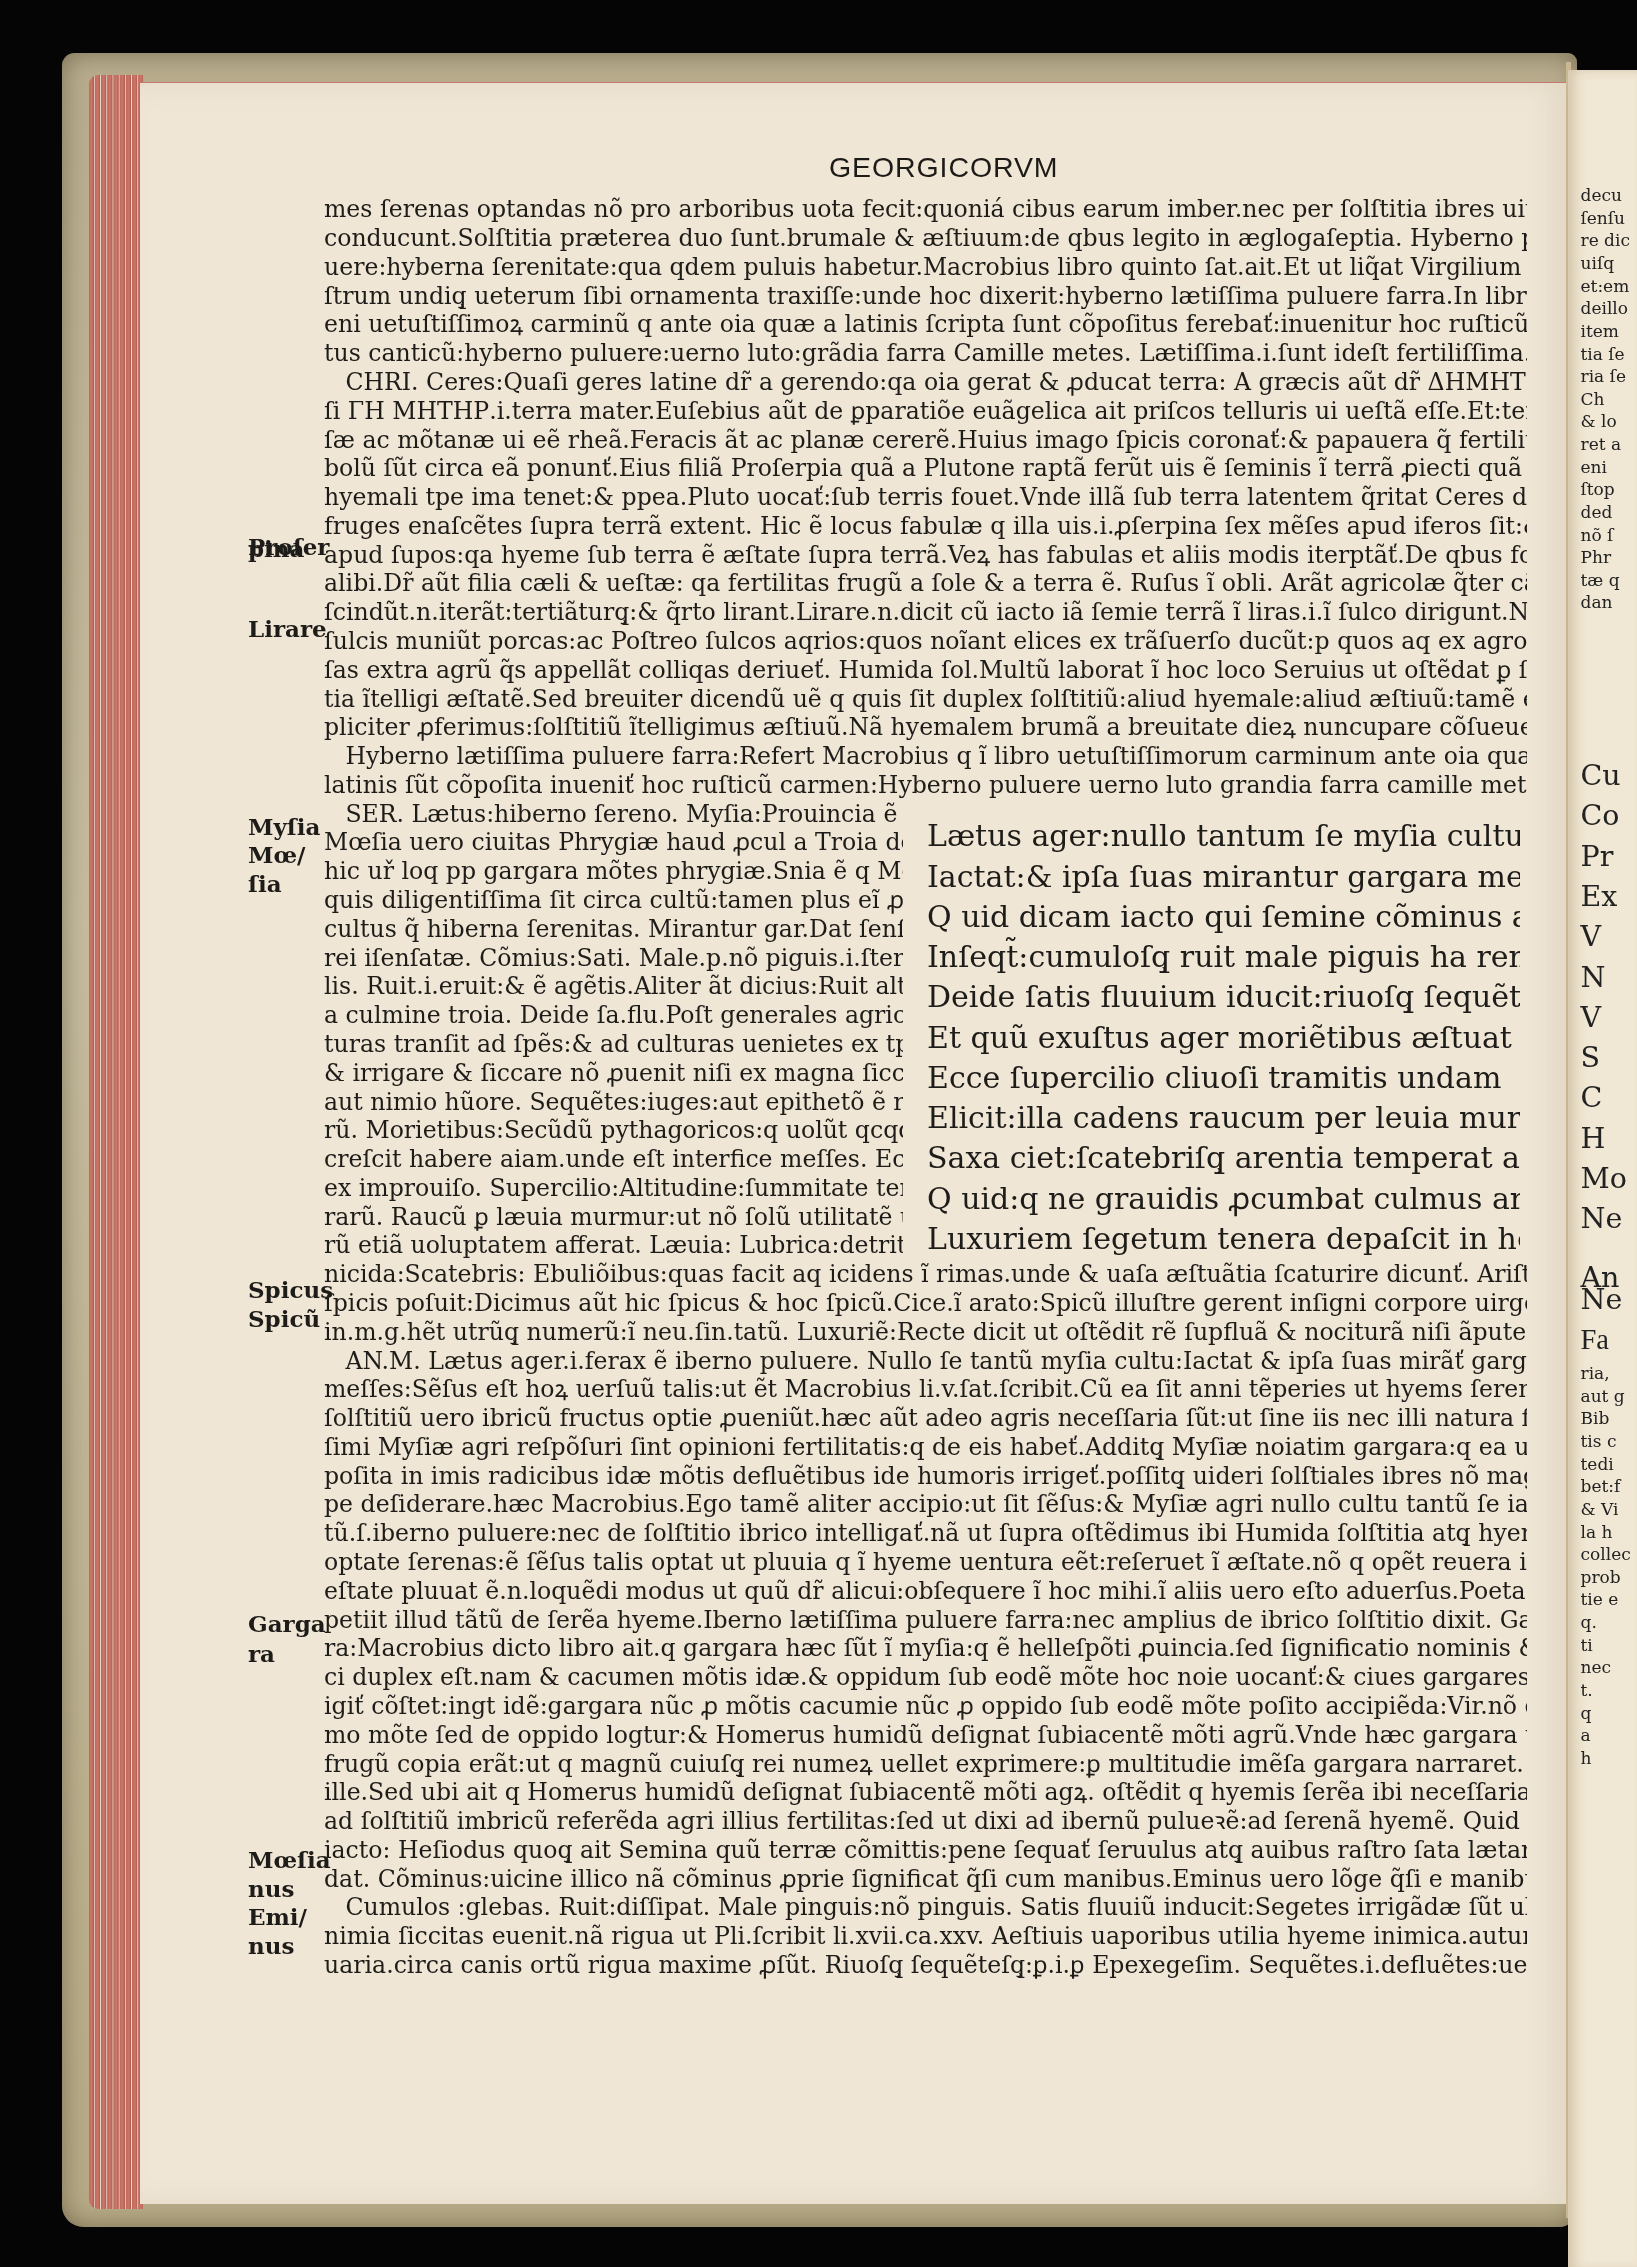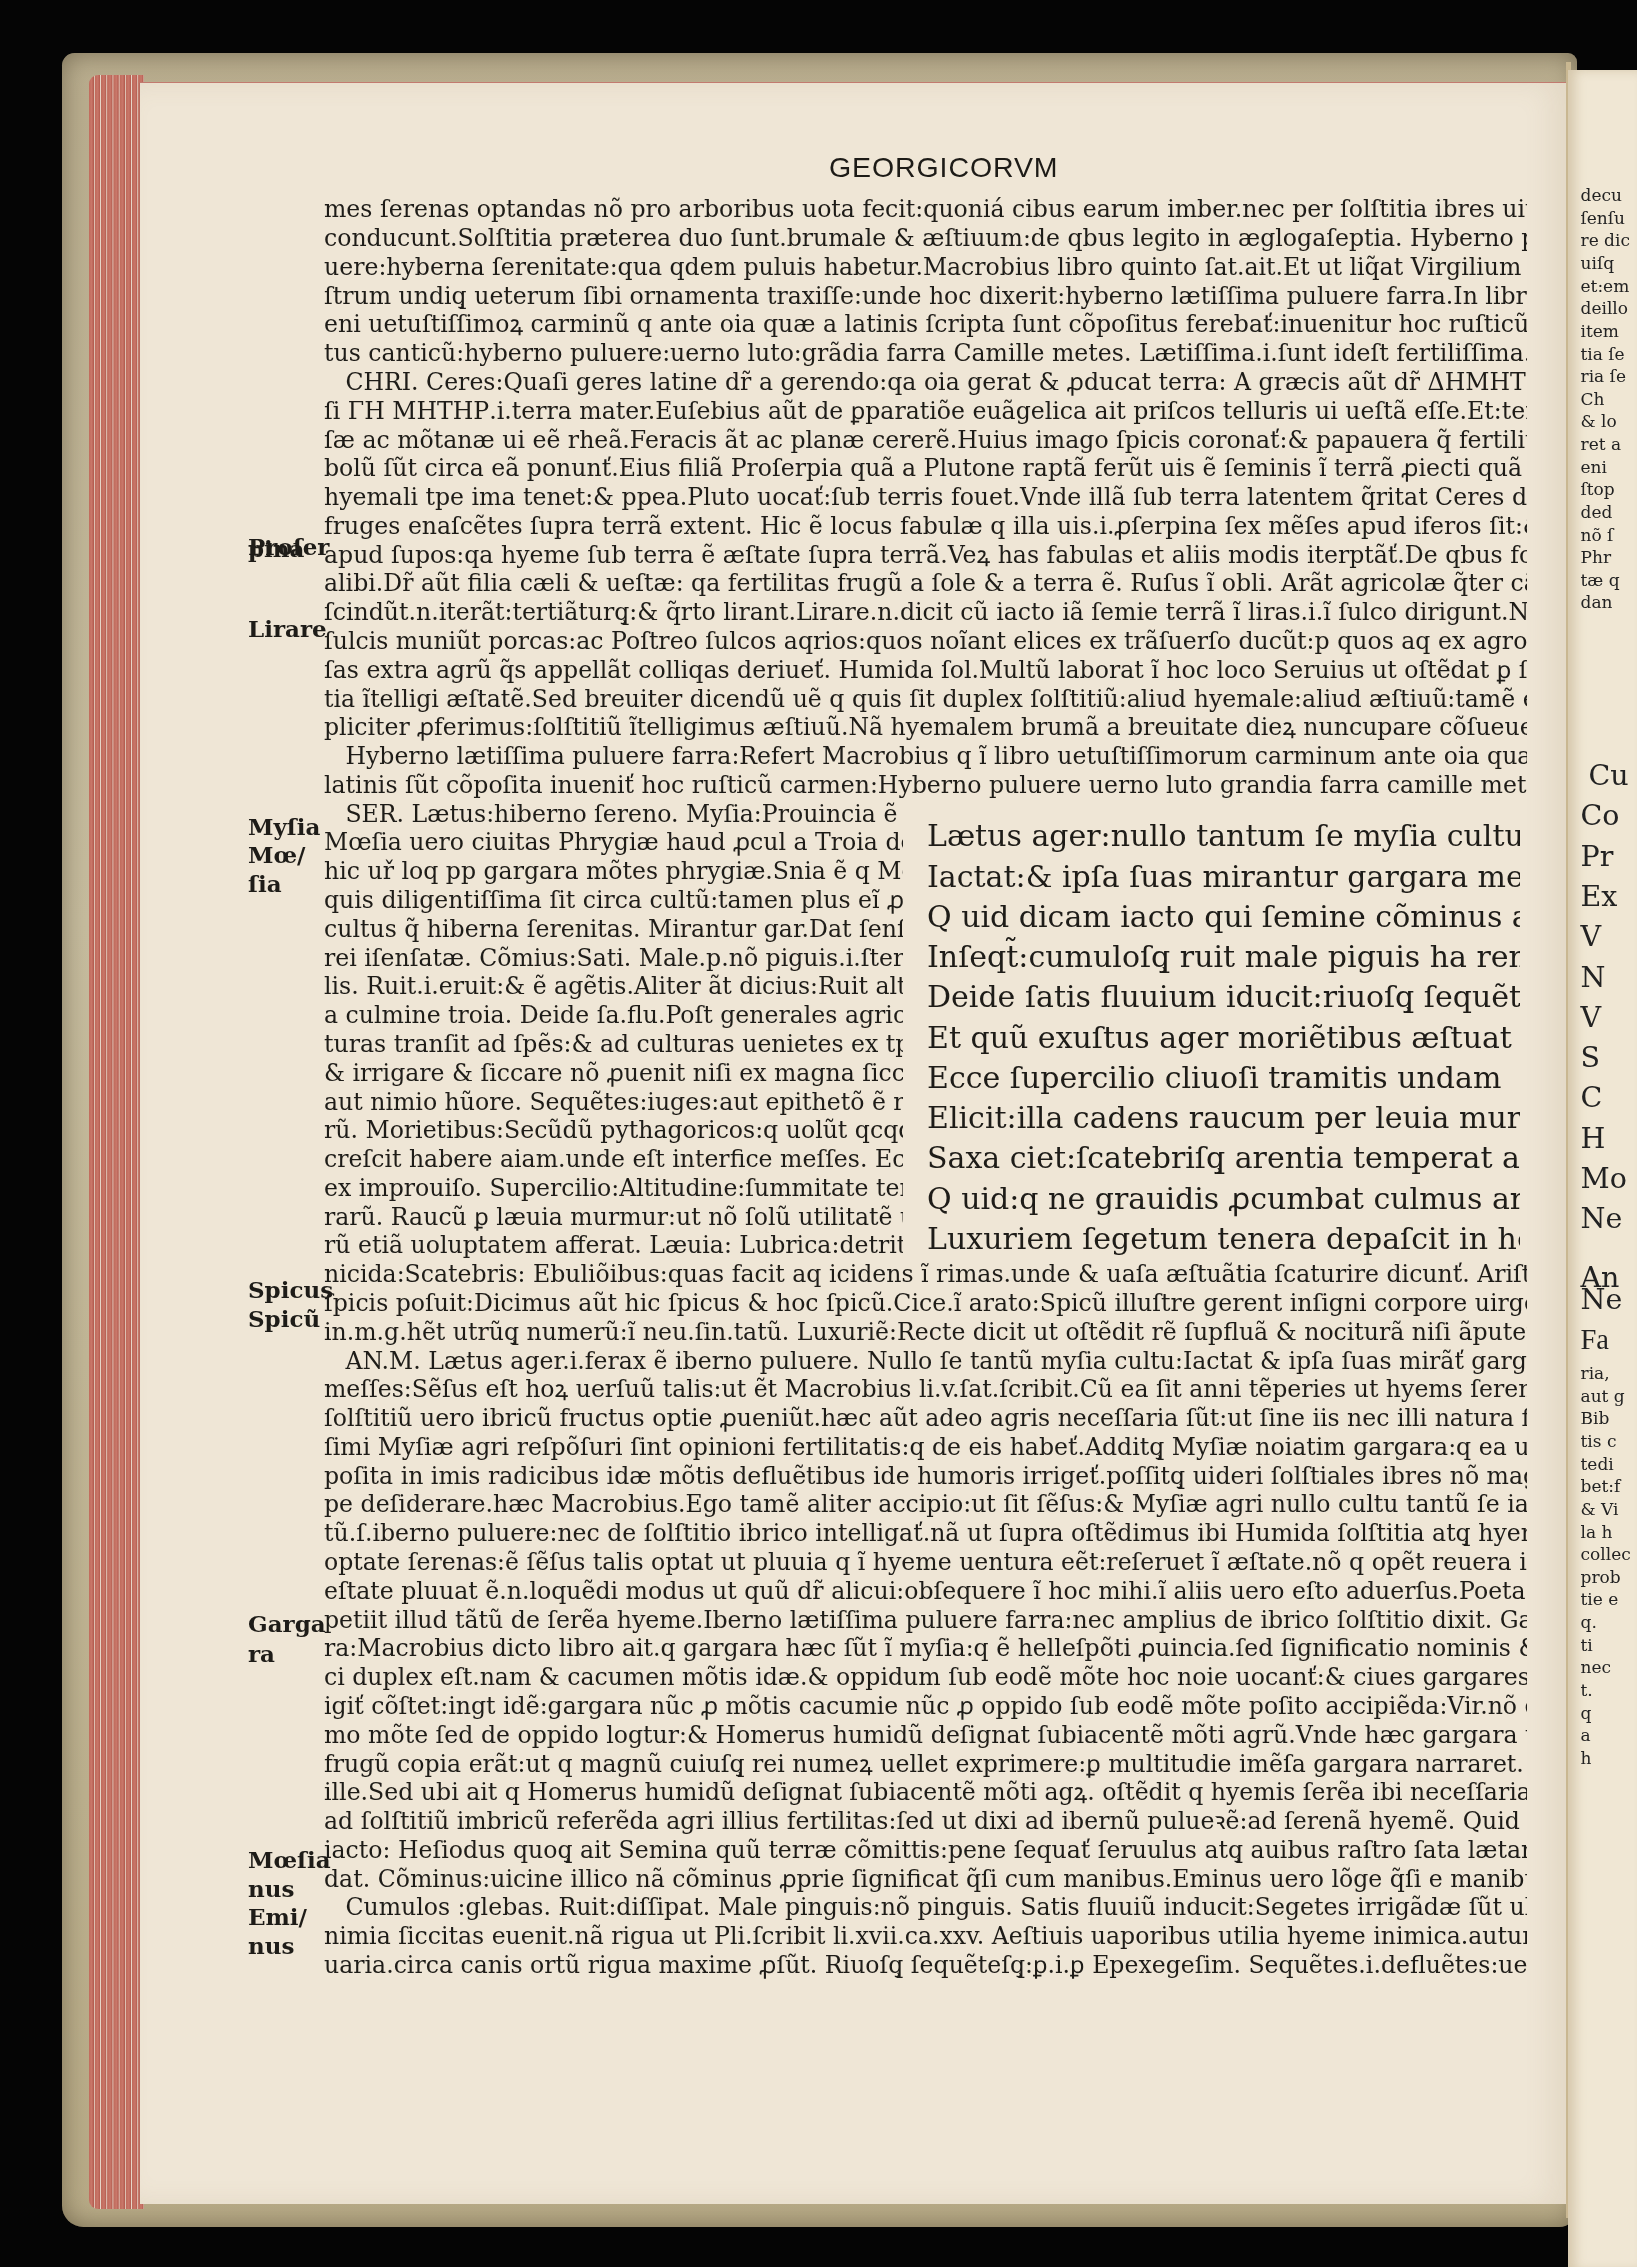--- a/index.html
+++ b/index.html
@@ -49,21 +49,21 @@
     <div class="frag" style="top: 318px;">Ch</div>
     <div class="frag" style="top: 340px;">&amp; lo</div>
     <div class="frag" style="top: 363px;">ret a</div>
     <div class="frag" style="top: 386px;">eni</div>
     <div class="frag" style="top: 408px;">ſtop</div>
     <div class="frag" style="top: 431px;">ded</div>
     <div class="frag" style="top: 454px;">nõ ſ</div>
     <div class="frag" style="top: 476px;">Phr</div>
     <div class="frag" style="top: 499px;">tæ q</div>
     <div class="frag" style="top: 521px;">dan</div>
-    <div class="verse" style="top: 686px; margin-left: 8px;">Cu</div>
+    <div class="verse" style="top: 686px;">Cu</div>
     <div class="verse" style="top: 726px;">Co</div>
     <div class="verse" style="top: 767px;">Pr</div>
     <div class="verse" style="top: 807px;">Ex</div>
     <div class="verse" style="top: 847px;">V</div>
     <div class="verse" style="top: 888px;">N</div>
     <div class="verse" style="top: 928px;">V</div>
     <div class="verse" style="top: 968px;">S</div>
     <div class="verse" style="top: 1008px;">C</div>
     <div class="verse" style="top: 1049px;">H</div>
     <div class="verse" style="top: 1089px;">Mo</div>

